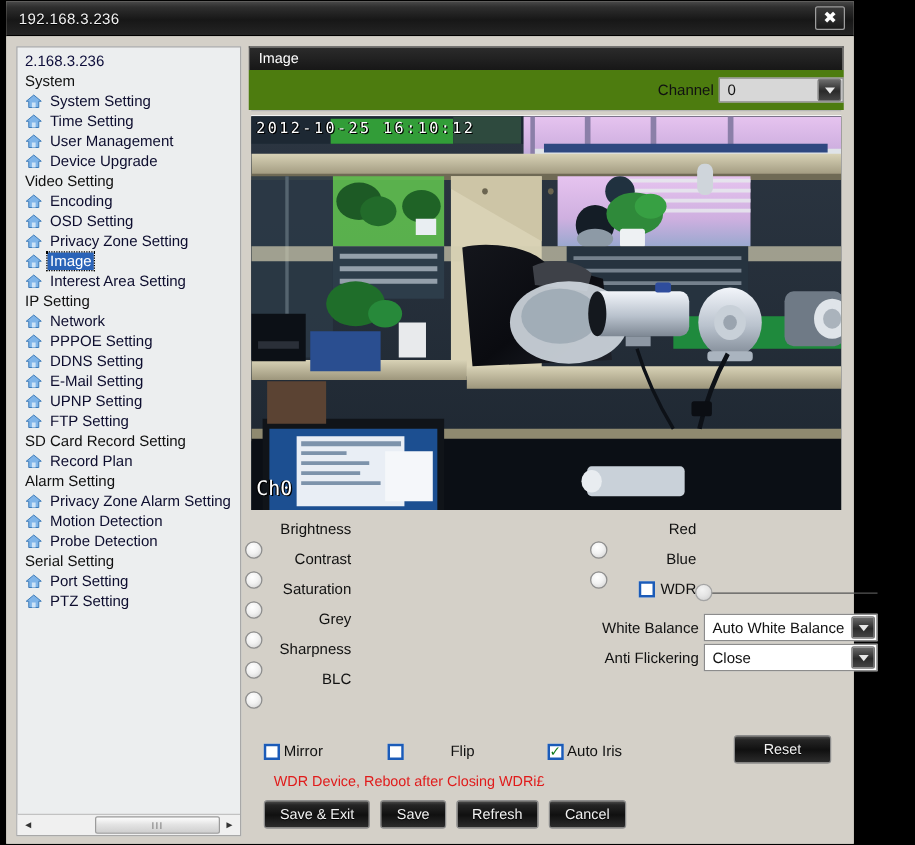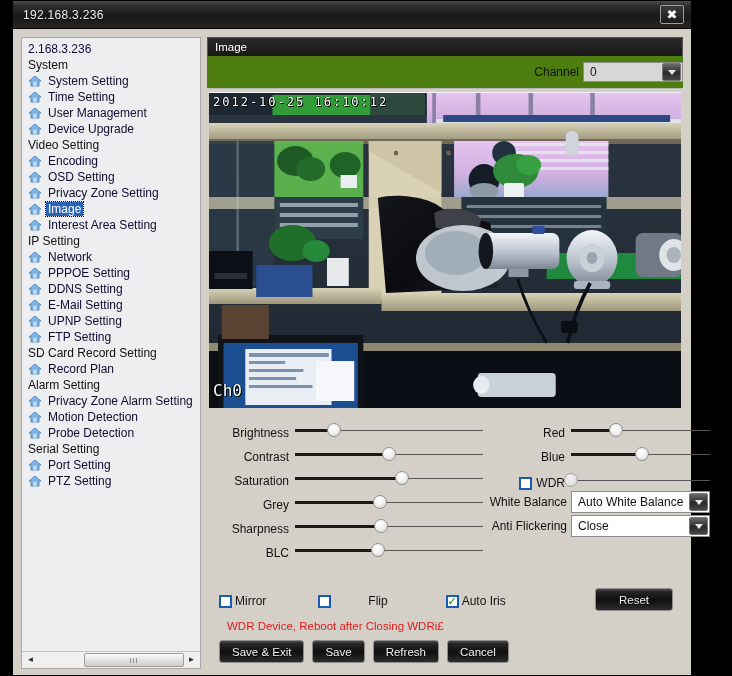--- a/index.html
+++ b/index.html
@@ -4,21 +4,21 @@
 <style>
   * { box-sizing: border-box; }
   html, body {
     margin: 0; padding: 0;
     width: 732px; height: 676px;
     background: #000;
     font-family: "Liberation Sans", sans-serif;
     overflow: hidden;
   }
   .window {
-    position: absolute; left: 12px; top: 0;
+    position: absolute; left: 4px; top: 0;
     width: 680px; height: 676px;
     background: #d4d0c8;
     border: 1px solid #000;
     display: flex; flex-direction: column;
   }
   
   .titlebar {
     height: 28px; flex: 0 0 28px;
     background: linear-gradient(to bottom,#4a4a4a 0%,#2e2e2e 18%,#171717 55%,#242424 100%);
     border-bottom: 1px solid #000;
@@ -195,22 +195,23 @@
     flex: 1 1 auto;
     background: #d4d0c8;
     display: flex;
     padding: 6px 4px 0 4px;
     min-height: 0;
     position: relative;
   }
   .col-left { width: 272px; flex: 0 0 272px; padding-top: 2px; }
   .col-right { flex: 1 1 auto; padding-top: 2px; padding-left: 4px; }
   .slider-row {
-    display: flex; align-items: flex-end;
+    display: flex; align-items: flex-start;
     height: 24px;
+    flex-direction: column;
   }
   .slider-label {
     font-size: 12px; color: #111;
     text-align: right;
     flex: 0 0 auto;
     padding-right: 6px;
     white-space: nowrap;
   }
   .col-left .slider-label { width: 84px; }
   .col-right .slider-label { width: 84px; }
@@ -235,21 +236,21 @@
     background: radial-gradient(circle at 40% 32%,#ffffff 0%,#f2f2f2 45%,#cfcfcf 100%);
     border: 1px solid #8e8e8e;
     cursor: pointer;
   }
   .slider.disabled .track-filled { background: transparent; }
   .slider.disabled .track-rest { right: 0; }
   .slider.disabled .knob {
     background: radial-gradient(circle at 40% 32%,#f3f3f3 0%,#e6e6e6 45%,#cbcbcb 100%);
     border-color: #a4a4a4;
   }
-  .wdr-row { display: flex; align-items: flex-end; height: 26px; }
+  .wdr-row { display: flex; align-items: flex-start; height: 26px; }
   .wdr-left {
     width: 84px; flex: 0 0 84px;
     display: flex; align-items: center; justify-content: flex-end;
     padding-right: 6px; gap: 4px;
   }
   .chk {
     width: 13px; height: 13px; flex: 0 0 13px;
     background: #fff;
     border: 2px solid #1b5bb8;
     display: flex; align-items: center; justify-content: center;

